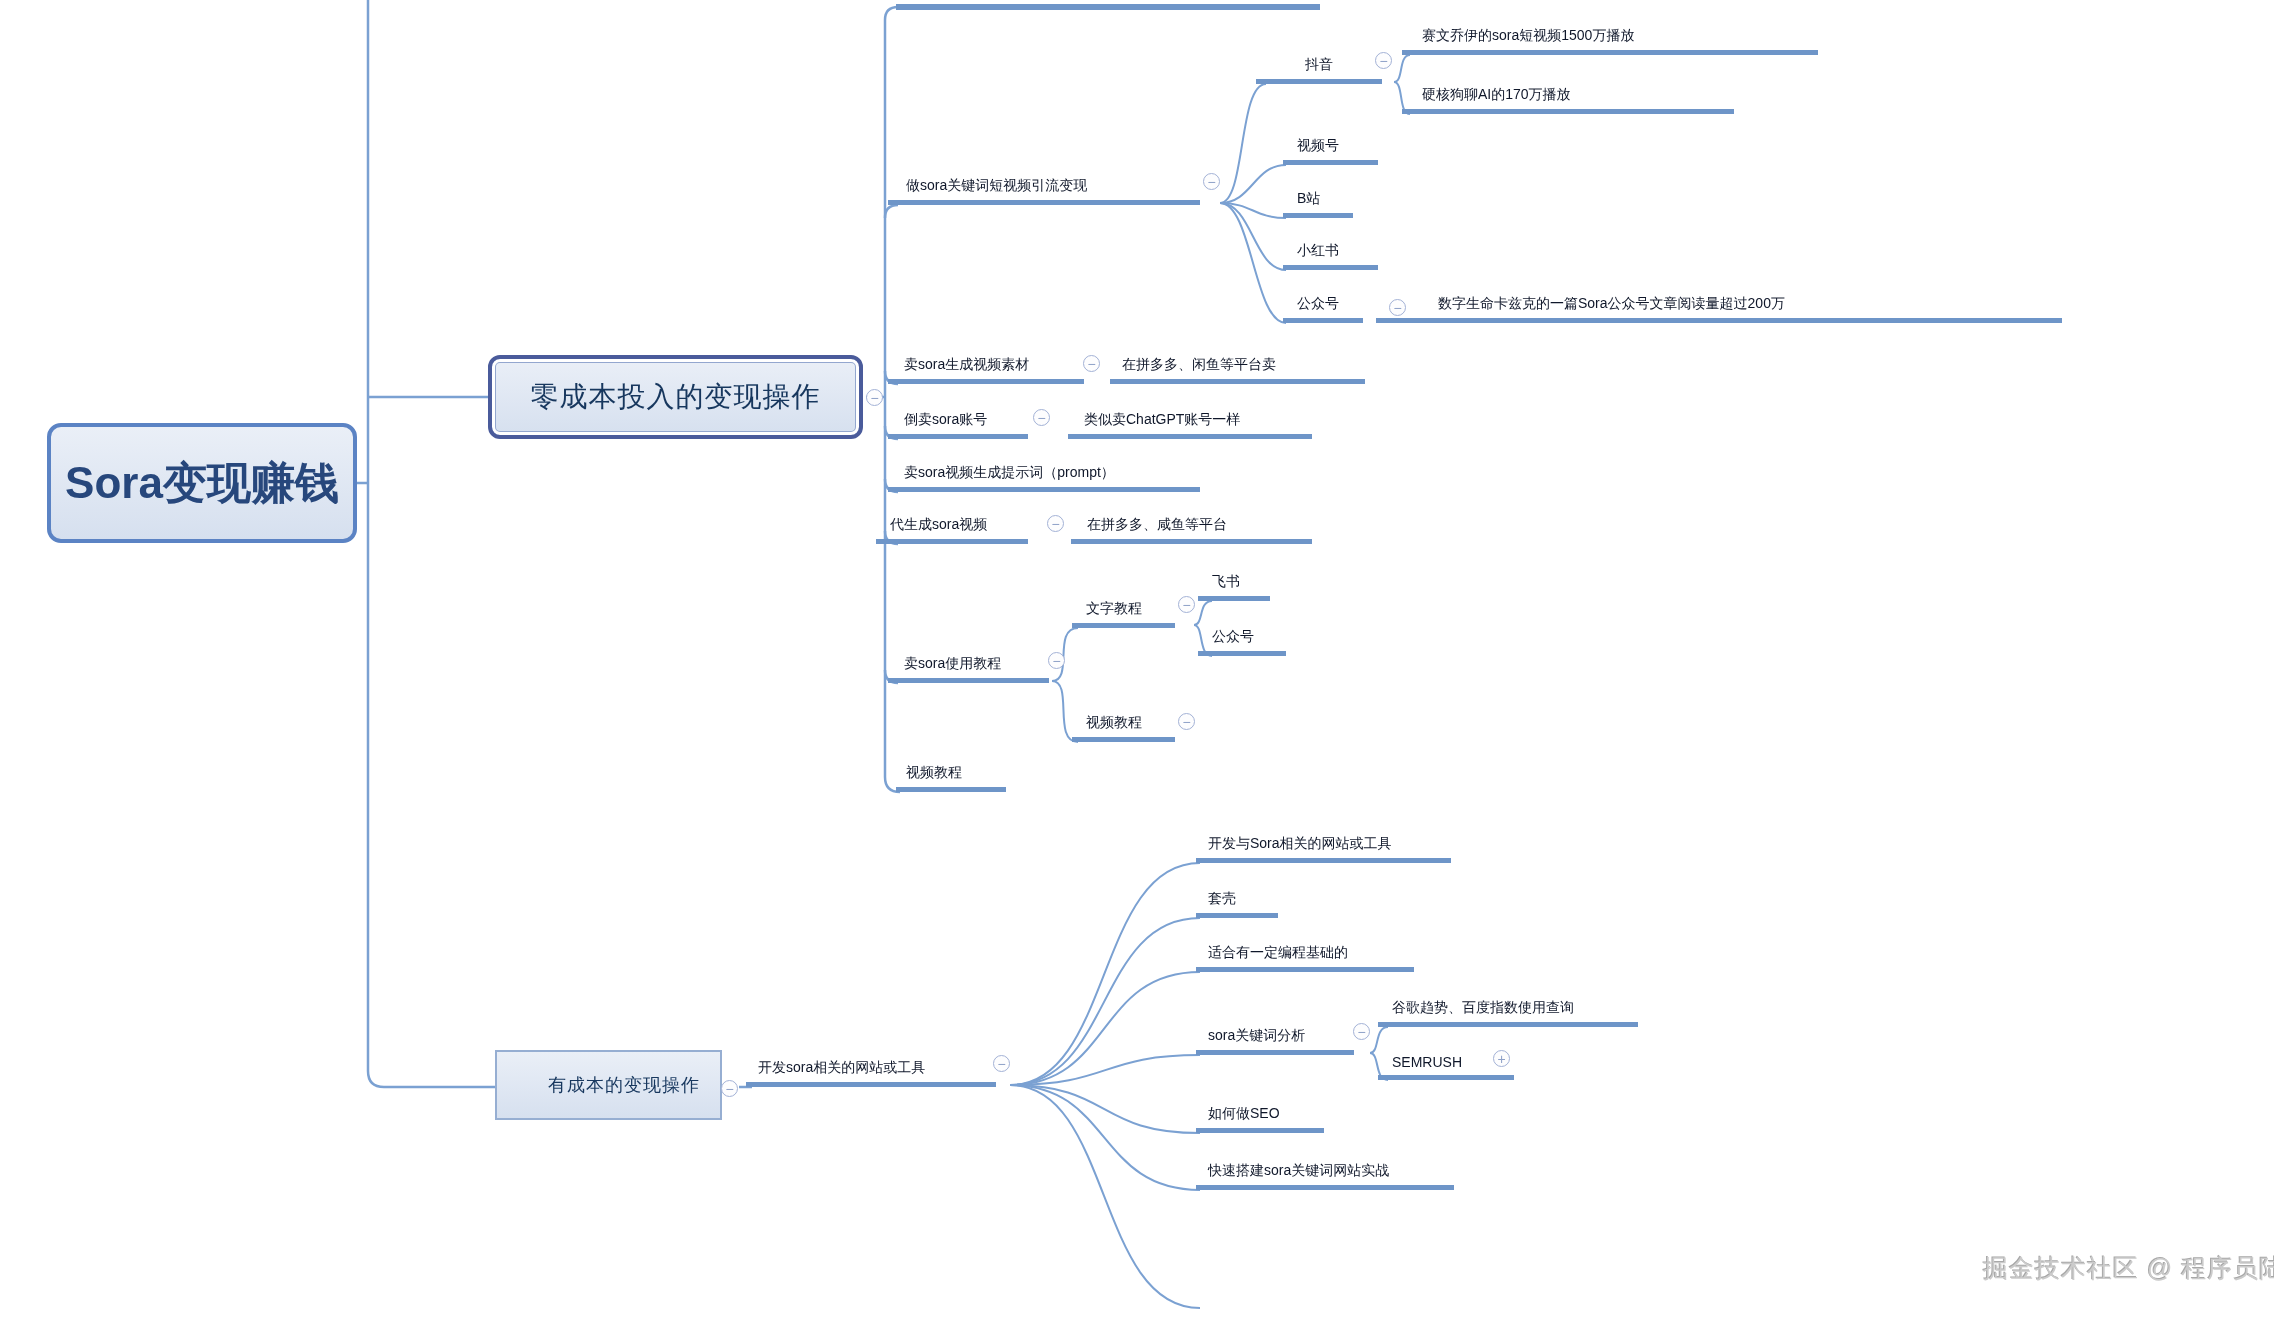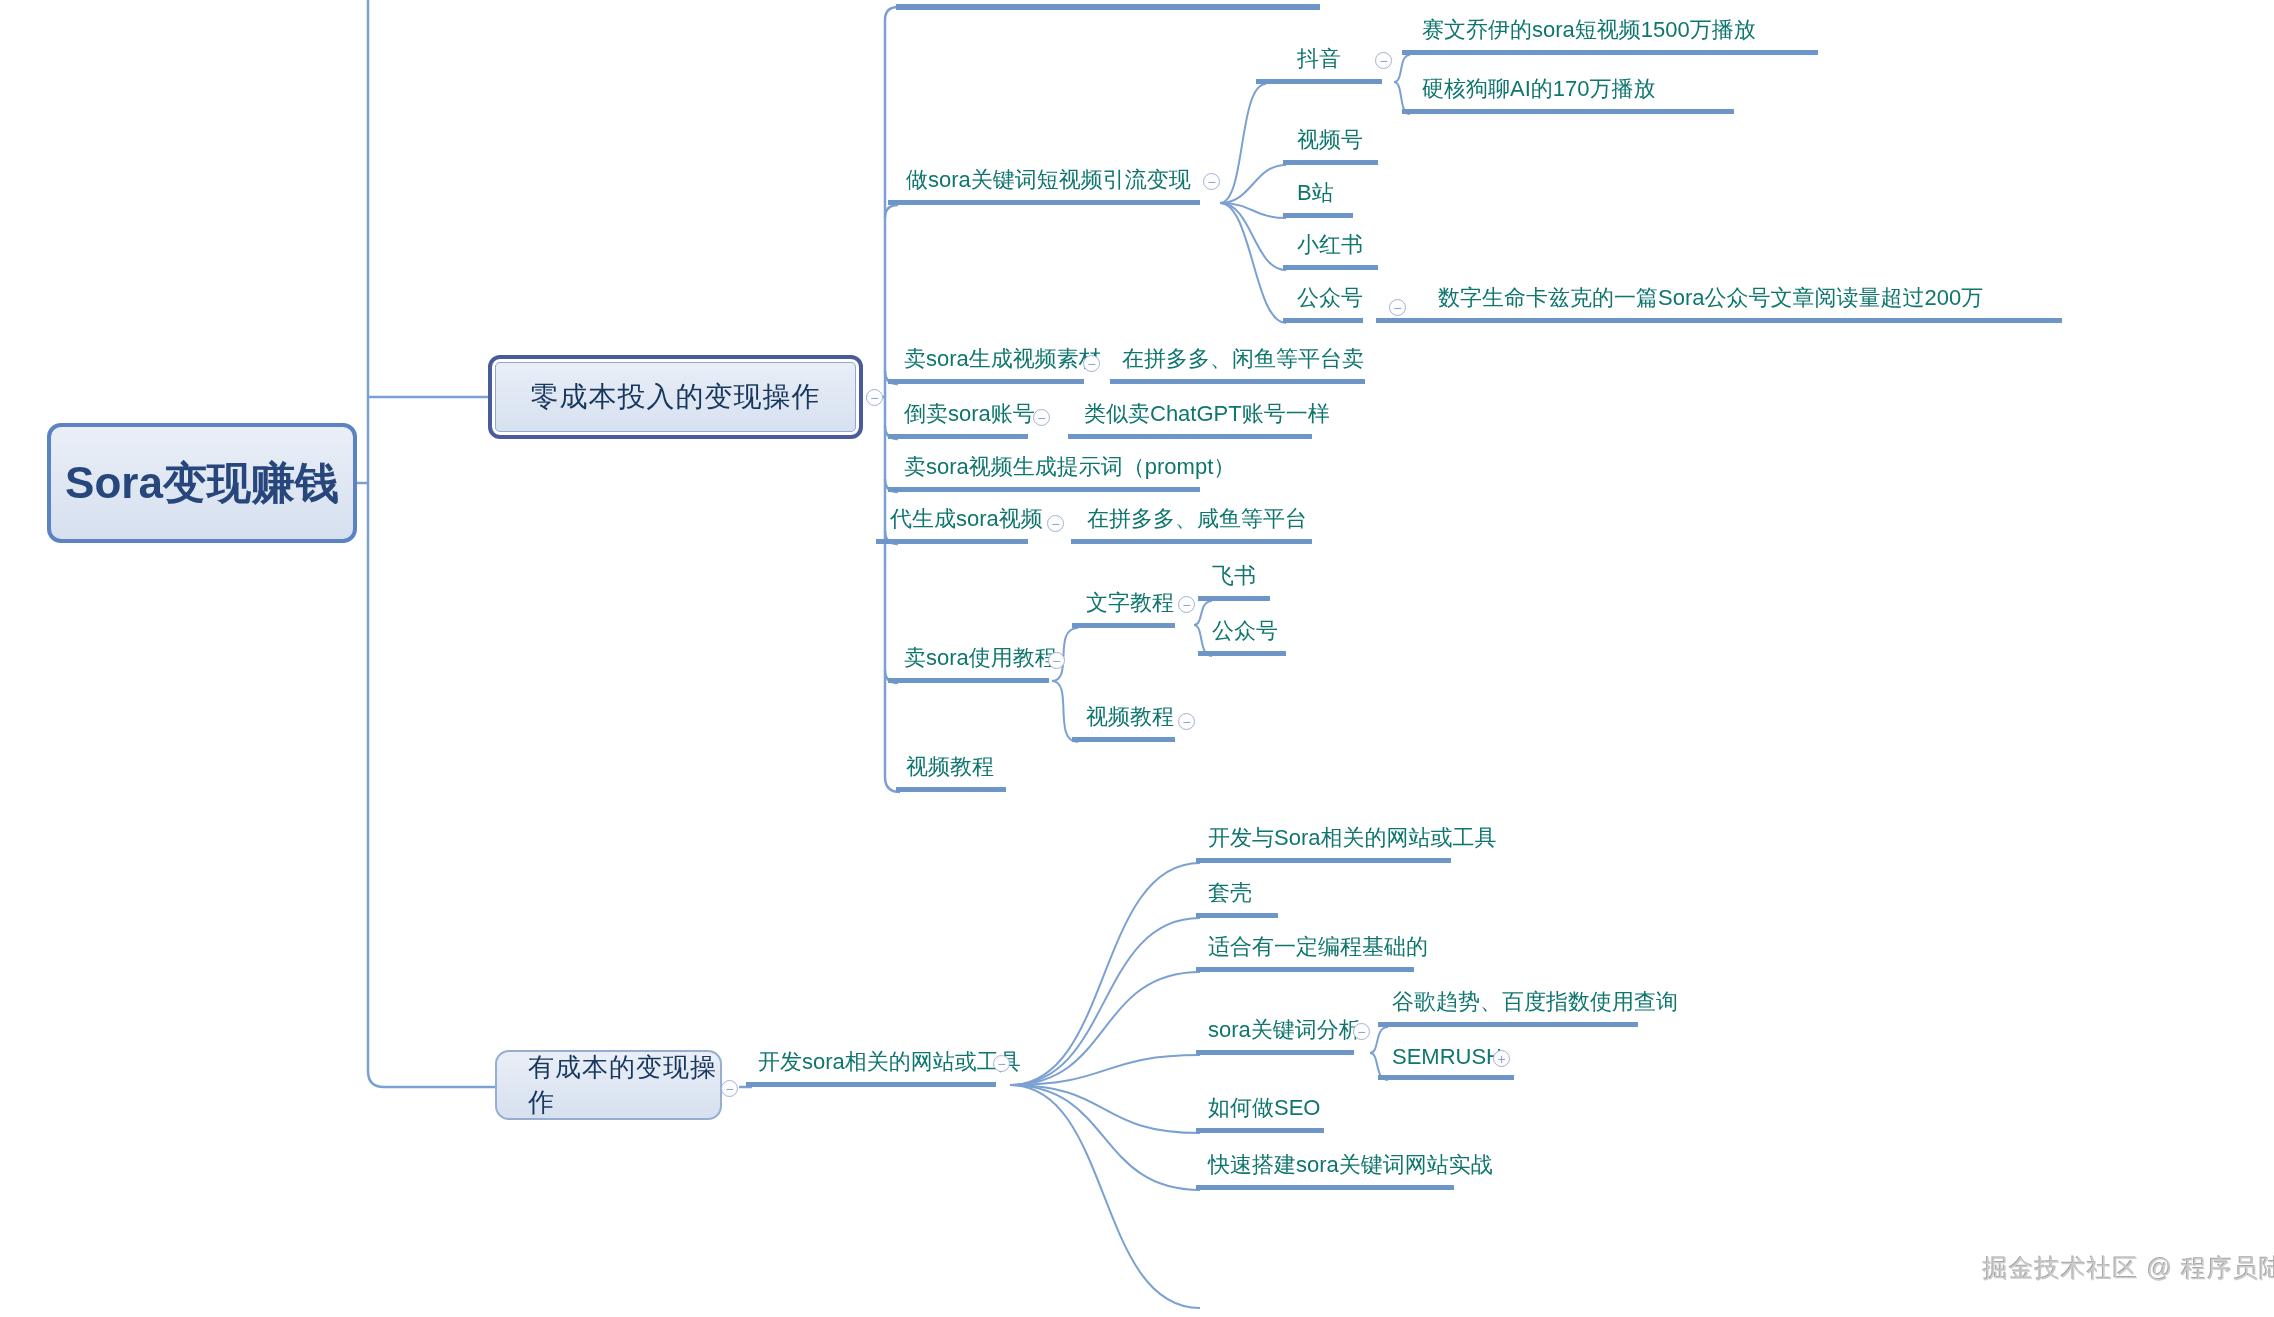--- a/index.html
+++ b/index.html
@@ -1,35 +1,35 @@
 <!DOCTYPE html>
 <html><head>
 <meta charset="utf-8">
 <style>
   html,body{margin:0;padding:0;background:#ffffff;}
   body{font-family:"Liberation Sans","DejaVu Sans",sans-serif;}
   #canvas{position:relative;width:2274px;height:1317px;background:#ffffff;overflow:hidden;}
   svg.wires{position:absolute;left:0;top:0;}
   .node{position:absolute;box-sizing:border-box;display:flex;align-items:flex-end;
-        border-bottom:5px solid #6e95c8;font-size:22px;color:#0f766e;
+        border-bottom:5px solid #6e95c8;font-size:14px;color:#0f172a;
         padding:0 8px 5px 14px;white-space:nowrap;cursor:default;}
   .node .wrap{white-space:normal;line-height:31px;display:block;}
   .center{justify-content:center;padding-left:0;padding-right:0;}
   .toggle{position:absolute;width:17px;height:17px;border-radius:50%;
         border:1px solid #a3b2d6;background:#fdfdfe;color:#8fa1c8;
         font-size:14px;display:flex;align-items:center;justify-content:center;
         box-sizing:border-box;line-height:1;}
   .box{position:absolute;box-sizing:border-box;display:flex;align-items:center;
         justify-content:center;background:linear-gradient(#eaeff7,#d6e0ef);
         color:#17375e;letter-spacing:1px;}
   #root-node{border:4px solid #5b83c4;border-radius:14px;font-size:44px;
         font-weight:bold;color:#27477c;letter-spacing:0;}
   #zero-cost-node{border:4px solid #4a5b9b;border-radius:12px;font-size:28px;
         box-shadow:inset 0 0 0 3px #ffffff,inset 0 0 0 4px #93a7cf;}
-  #cost-node{border:2px solid #96aed2;border-radius:14px;font-size:26px;padding-left:31px;}
+  #cost-node{border:2px solid #96aed2;border-radius:0;font-size:18px;padding-left:31px;}
   .watermark{position:absolute;font-size:25px;color:#cbcbcb;letter-spacing:1px;
         text-shadow:-1px -1px 0 #a8a8a8,1px 1px 1px #ffffff;white-space:nowrap;}
 </style>
 </head>
 <body>
 
 <div id="canvas">
 
   <svg class="wires" width="2274" height="1317" viewBox="0 0 2274 1317">
     <g fill="none" stroke="#7ba1d2" stroke-width="2.5">

